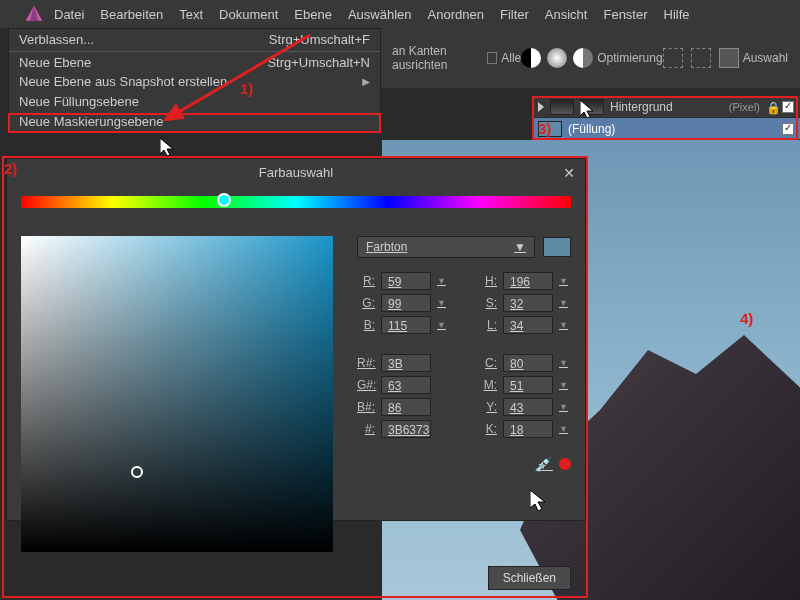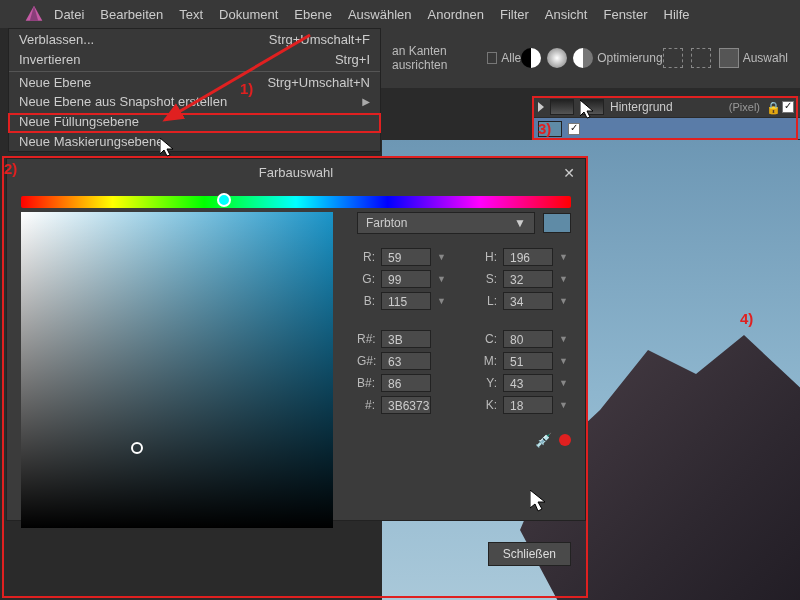--- a/index.html
+++ b/index.html
@@ -52,21 +52,21 @@
   .canvas { position: absolute; left: 382px; top: 140px; right: 0; bottom: 0; overflow:hidden; }
   .sky { position:absolute; inset:0; background: linear-gradient(180deg,#6d97b4 0%, #8eb6ce 55%, #a9c8d9 100%); }
   .rock { position:absolute; right:-40px; bottom:-20px; width:320px; height:300px; background: linear-gradient(135deg,#4a3f47 0%,#2e2830 60%,#1e1a22 100%); clip-path: polygon(15% 100%, 0% 70%, 10% 45%, 25% 30%, 40% 10%, 55% 18%, 70% 5%, 85% 20%, 100% 35%, 100% 100%); }
 
   
   .picker { position: absolute; left: 6px; top: 158px; width: 580px; height: 363px; background: #3b3b3b; border: 1px solid #222; z-index: 10; }
   .picker-title { text-align: center; padding: 6px 0; font-size: 13px; position: relative; }
   .picker-close { position: absolute; right: 10px; top: 6px; font-size: 14px; color: #ccc; }
   .hue-strip { margin: 10px 14px 0 14px; height: 12px; background: linear-gradient(90deg, #f00, #ff0, #0f0, #0ff, #00f, #f0f, #f00); position: relative; border-radius: 2px; }
   .hue-handle { position: absolute; top: -3px; left: 196px; width: 14px; height: 14px; border: 2px solid #fff; border-radius: 50%; background: #0ff; }
-  .picker-body { display: flex; padding: 4px 14px 8px 14px; gap: 24px; }
+  .picker-body { display: flex; padding: 28px 14px 8px 14px; gap: 24px; text-decoration: underline; }
   .sv-box { width: 360px; height: 316px; background: linear-gradient(to top, #000, transparent), linear-gradient(to right, #fff, #1a94c8); position: relative; }
   .sv-handle { position: absolute; width: 12px; height: 12px; border: 2px solid #fff; border-radius: 50%; left: 110px; top: 230px; }
   .picker-right { flex: 1; display: flex; flex-direction: column; gap: 4px; font-size: 12px; }
   .mode-row { display:flex; align-items:center; gap:8px; margin-bottom:10px; }
   .mode-select { flex:1; background:#4a4a4a; border:1px solid #222; padding:3px 8px; display:flex; justify-content:space-between; align-items:center; }
   .swatch { width: 28px; height: 20px; background: #5f8ba6; border:1px solid #222; }
   .val-grid { display:grid; grid-template-columns: 18px 50px 12px 18px 18px 50px 12px; gap: 4px 6px; align-items:center; }
   .val-grid .lab { text-align:right; color:#bbb; }
   .val-grid .inp { background:#4a4a4a; border:1px solid #222; padding:2px 6px; height:18px; }
   .val-grid .dd { font-size:9px; color:#888; }
@@ -103,24 +103,20 @@
     <span>Fenster</span>
     <span>Hilfe</span>
   </div>
 </div>
 
 <div class="dropdown">
   <div class="dropdown-row">
     <span>Verblassen...</span>
     <span>Strg+Umschalt+F</span>
   </div>
-  <div class="dropdown-row">
-    <span>Invertieren</span>
-    <span>Strg+I</span>
-  </div>
   <div class="dropdown-row sep">
     <span>Neue Ebene</span>
     <span>Strg+Umschalt+N</span>
   </div>
   <div class="dropdown-row">
     <span>Neue Ebene aus Snapshot erstellen</span>
     <span class="rarrow">▶</span>
   </div>
   <div class="dropdown-row">
     <span>Neue Füllungsebene</span>
@@ -159,20 +155,21 @@
     <span class="tri"></span>
     <div class="layer-thumb dark"></div>
     <div class="layer-thumb dark"></div>
     <span class="layer-name">Hintergrund</span>
     <span class="layer-type">(Pixel)</span>
     <span class="layer-lock">🔒</span>
     <span class="layer-check"></span>
   </div>
   <div class="layer-row sel">
     <div class="layer-thumb blue"></div>
+    <span class="layer-name">(Füllung)</span>
     <span class="layer-check"></span>
   </div>
 </div>
 
 <div class="canvas">
   <div class="sky"></div>
   <div class="rock"></div>
 </div>
 
 <div class="picker">

